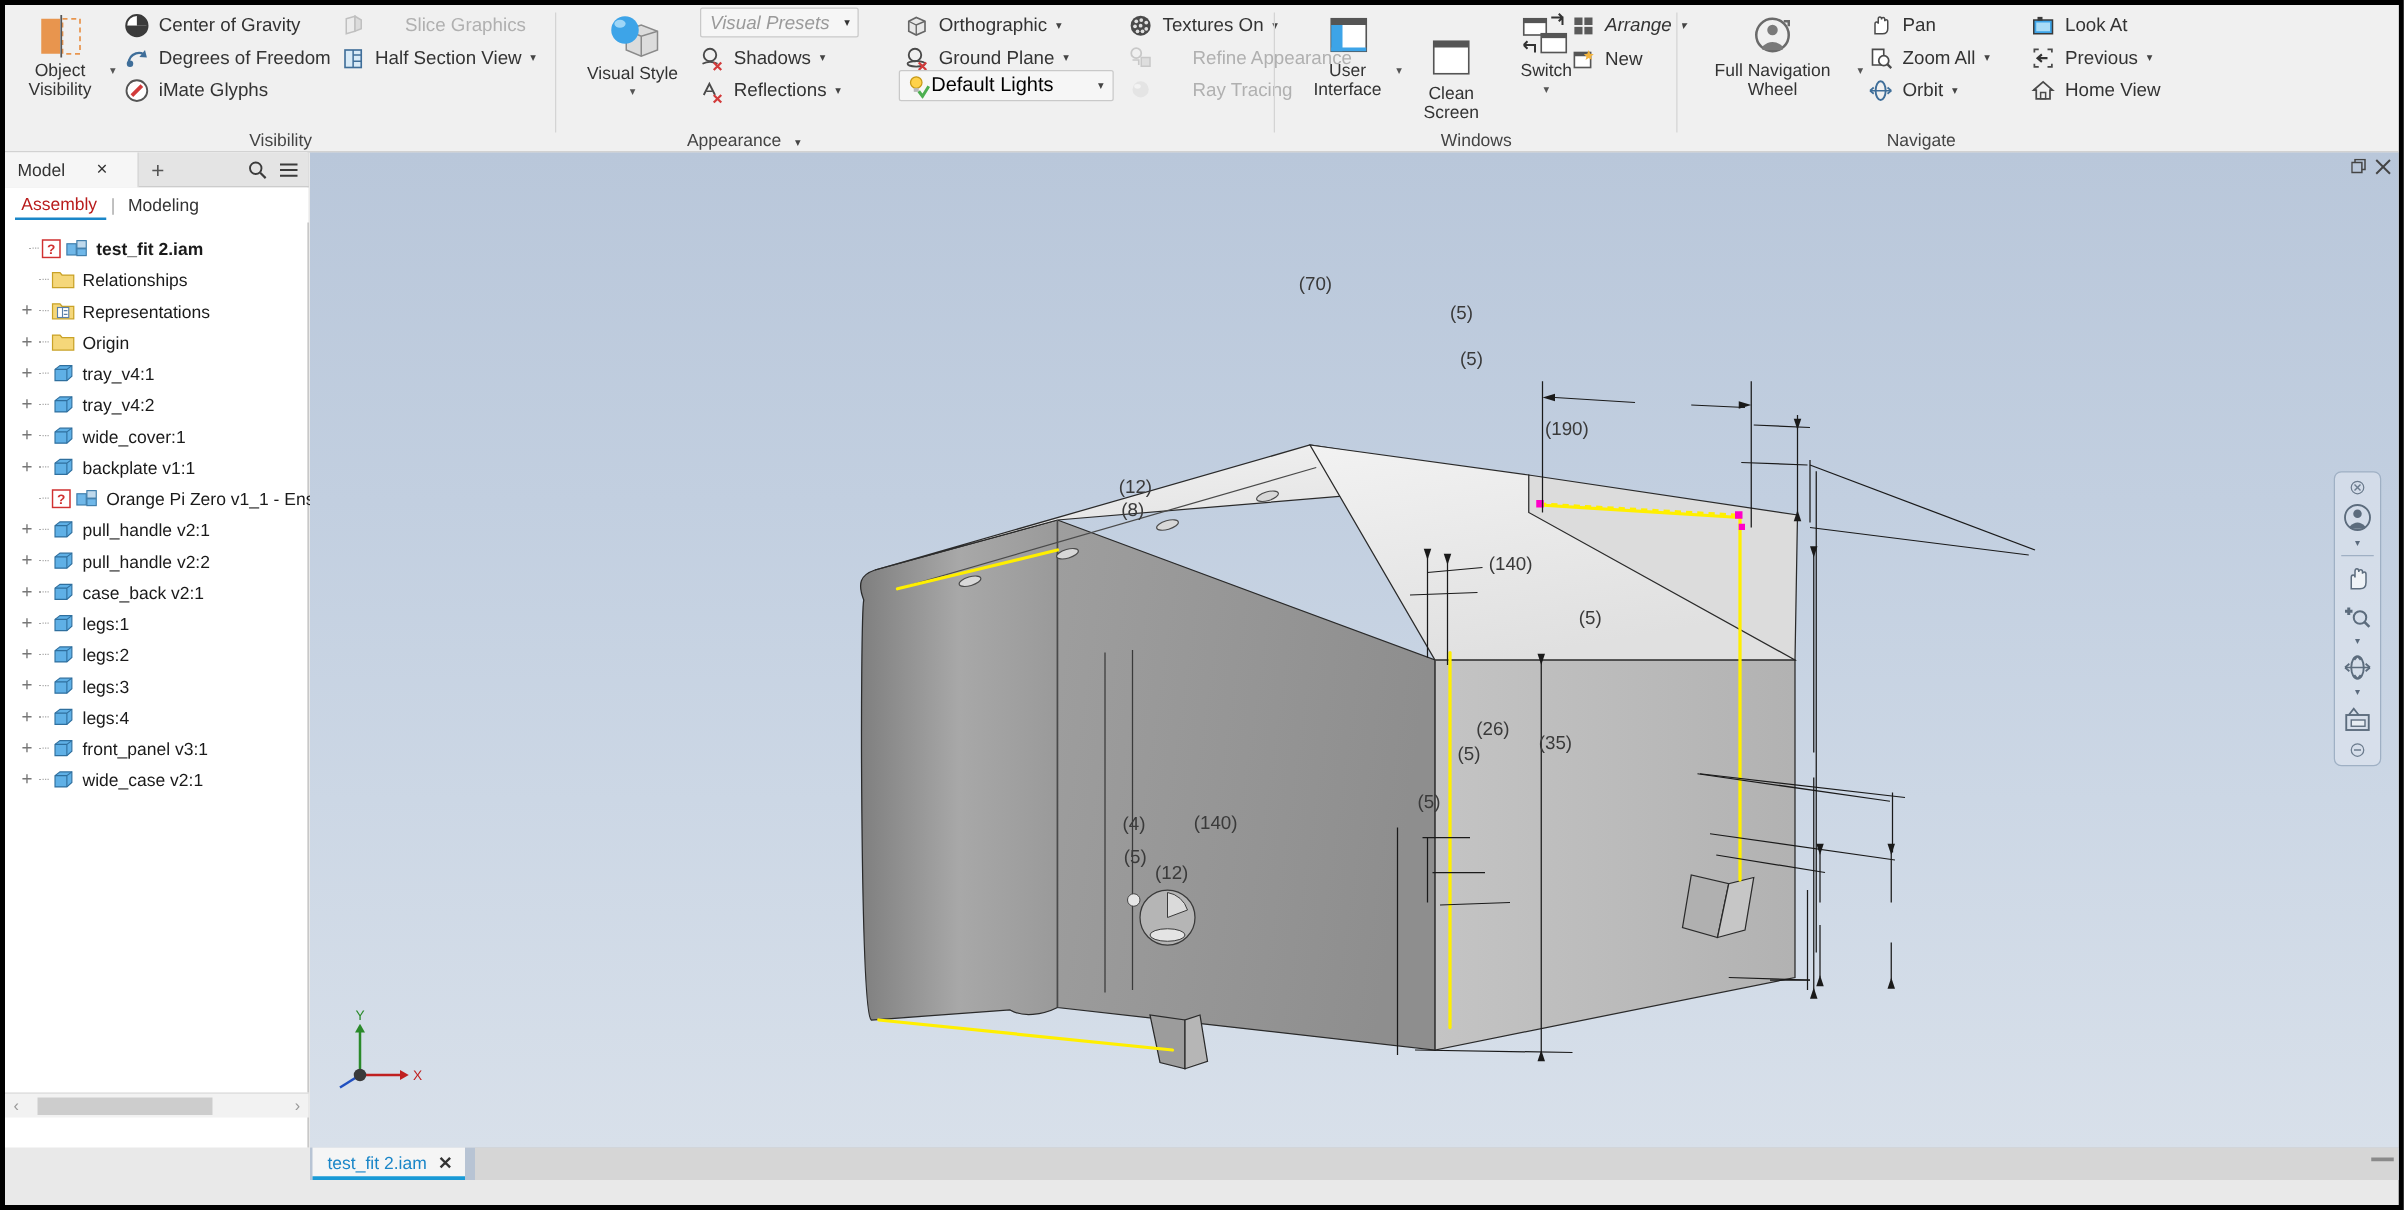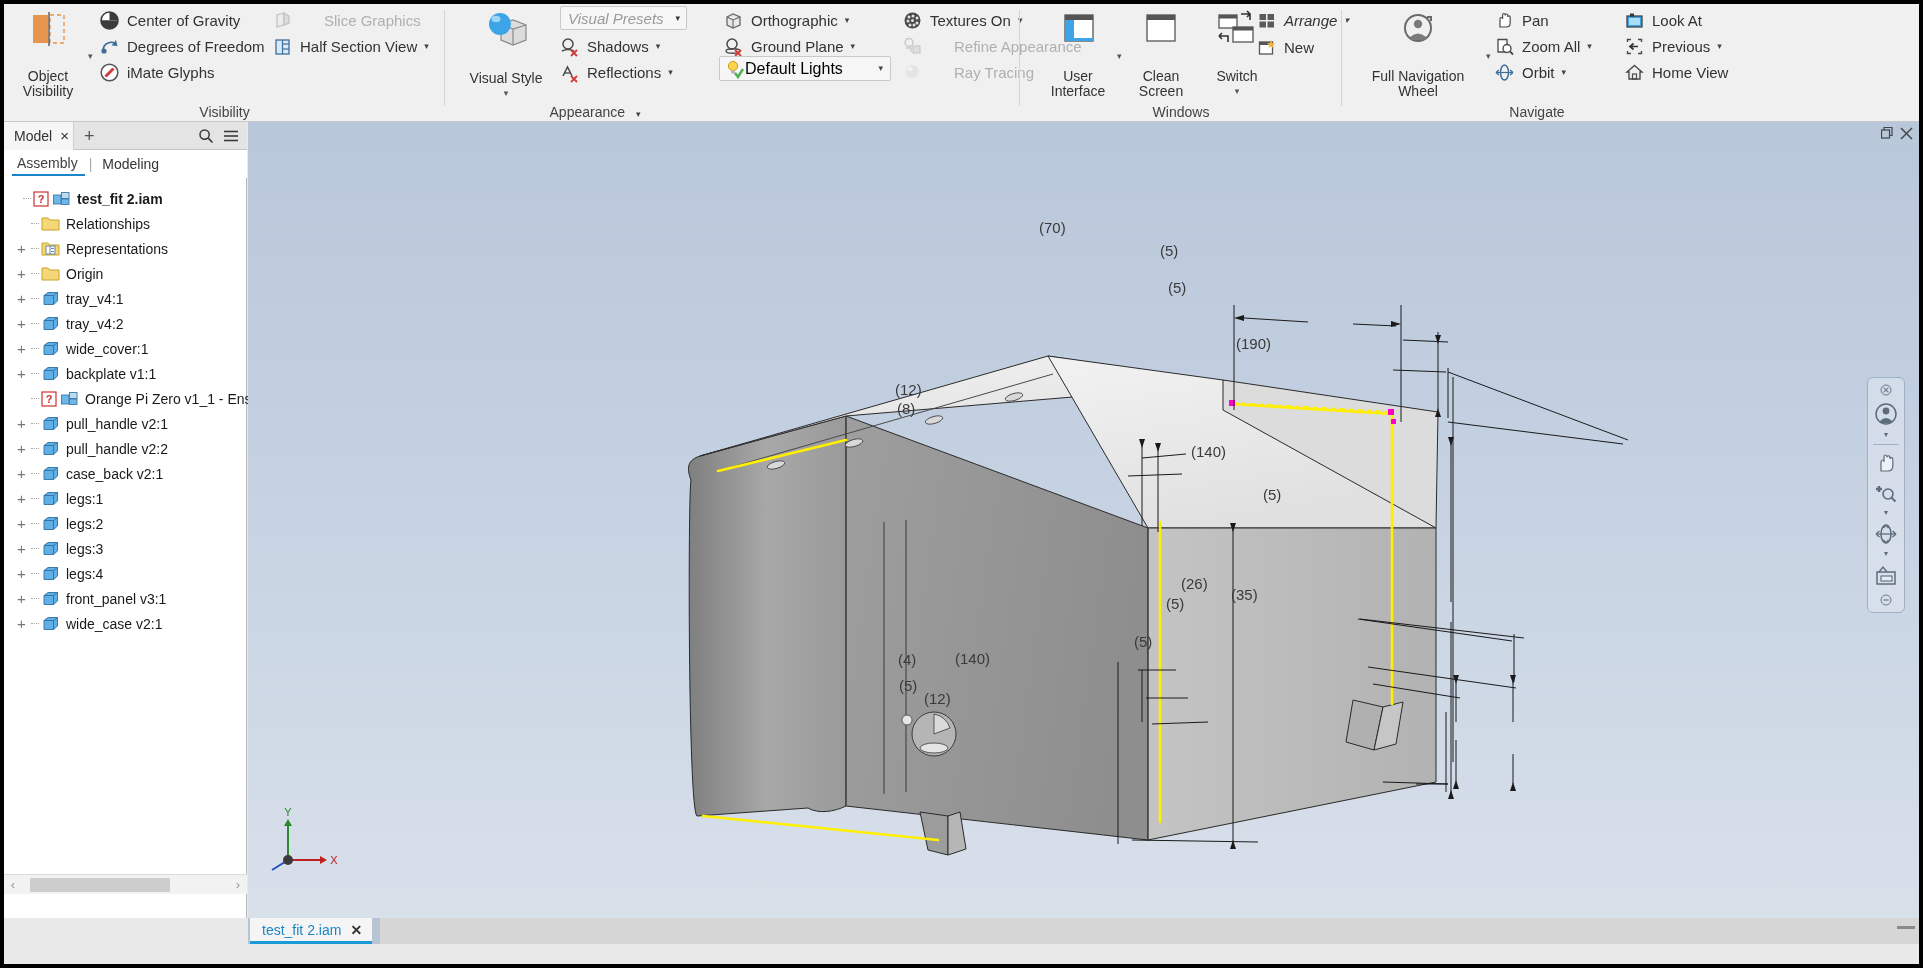--- a/index.html
+++ b/index.html
@@ -30,21 +30,21 @@
     text-align:center; font-size:14px; color:#444;
   }
   .panel-sep {
     position:absolute; top:6px; width:1px; height:96px; background:#d4d4d4;
   }
   .btn-lg {
     position:absolute; display:flex; flex-direction:column;
     align-items:center; justify-content:flex-start;
     cursor:default; padding-top:4px;
   }
-  .btn-lg .lbl { font-size:14px; color:#333; text-align:center; line-height:15px; margin-top:21px; }
+  .btn-lg .lbl { font-size:14px; color:#333; text-align:center; line-height:15px; margin-top:1px; }
   .btn-sm {
     position:absolute; display:flex; align-items:center; height:30px;
     cursor:default; white-space:nowrap;
   }
   .btn-sm .lbl { font-size:15px; color:#333; margin-left:7px; }
   .btn-sm.disabled .lbl { color:#b0b0b0;margin-left:31px; }
   .caret { font-size:9px; color:#444; margin-left:7px; line-height:1; }
   .caret-dn { font-size:9px; color:#555; margin-top:1px; }
   .icon { display:inline-flex; align-items:center; justify-content:center; }
   .boxed {
@@ -55,31 +55,31 @@
   .browser {
     position:absolute; left:0; top:118px; width:243px; height:796px;
     background:#fff; border-right:1px solid #b8b8b8;
   }
   .br-tabbar {
     position:absolute; left:0; top:0; width:243px; height:28px;
     background:#e4e4e4; border-bottom:1px solid #c4c4c4;
     display:flex; align-items:center;
   }
   .br-tab {
-    height:28px; padding:0 4px 0 10px; display:flex; align-items:center;
-    background:#f6f6f6; font-size:14px; color:#333; gap:8px;
+    height:28px; padding:0 24px 0 10px; display:flex; align-items:center;
+    background:#f6f6f6; font-size:14px; color:#333; gap:25px;
     border-right:1px solid #cfcfcf;
   }
   .br-plus { font-size:18px; color:#555; margin-left:10px; line-height:1; }
   .br-modebar {
     position:absolute; left:0; top:28px; width:243px; height:28px;
     display:flex; align-items:center; gap:0px; background:#fff;
     font-size:14px; padding-left:8px;
   }
-  .mode-a { color:#404040; padding:2px 7px 3px 5px; border-bottom:2px solid #1a86c8; }
+  .mode-a { color:#b91c1c; padding:2px 7px 3px 5px; border-bottom:2px solid #1a86c8; }
   .mode-div { color:#aaa; padding:0 4px; }
   .mode-b { color:#333; padding:2px 6px; }
   .tree { position:absolute; left:0; top:60px; width:243px; height:700px; padding-top:4px; }
   .node {
     display:flex; align-items:center; height:25px; font-size:14px;
     color:#1a1a1a; white-space:nowrap; padding-left:2px;
   }
   .node.root { font-weight:bold; padding-left:4px; }
   .exp {
     width:13px; height:13px; margin-right:3px; position:relative; flex:none;
@@ -380,21 +380,21 @@
             <rect x="9" y="5" width="28" height="5" fill="#555"></rect>
             <rect x="9" y="10" width="9" height="21" fill="#3da4e8"></rect>
             <rect x="9" y="28" width="28" height="3" fill="#3da4e8"></rect>
           </svg>
         </span>
         <span class="lbl">User</span>
         <span class="lbl" style="margin-top:0">Interface</span>
       </div>
       <span class="caret-dn" style="position:absolute; left:97px; top:46px;">▾</span>
 
-      <div class="btn-lg" style="left:108px; top:2px; width:66px;">
+      <div class="btn-lg" style="left:108px; top:20px; width:66px;">
         <span class="icon">
           <svg width="44" height="38" viewBox="0 0 44 38">
             <rect x="8" y="5" width="28" height="26" fill="#fff" stroke="#555" stroke-width="1.3"></rect>
             <rect x="8" y="5" width="28" height="5" fill="#555"></rect>
           </svg>
         </span>
         <span class="lbl">Clean</span>
         <span class="lbl" style="margin-top:0">Screen</span>
       </div>
 

